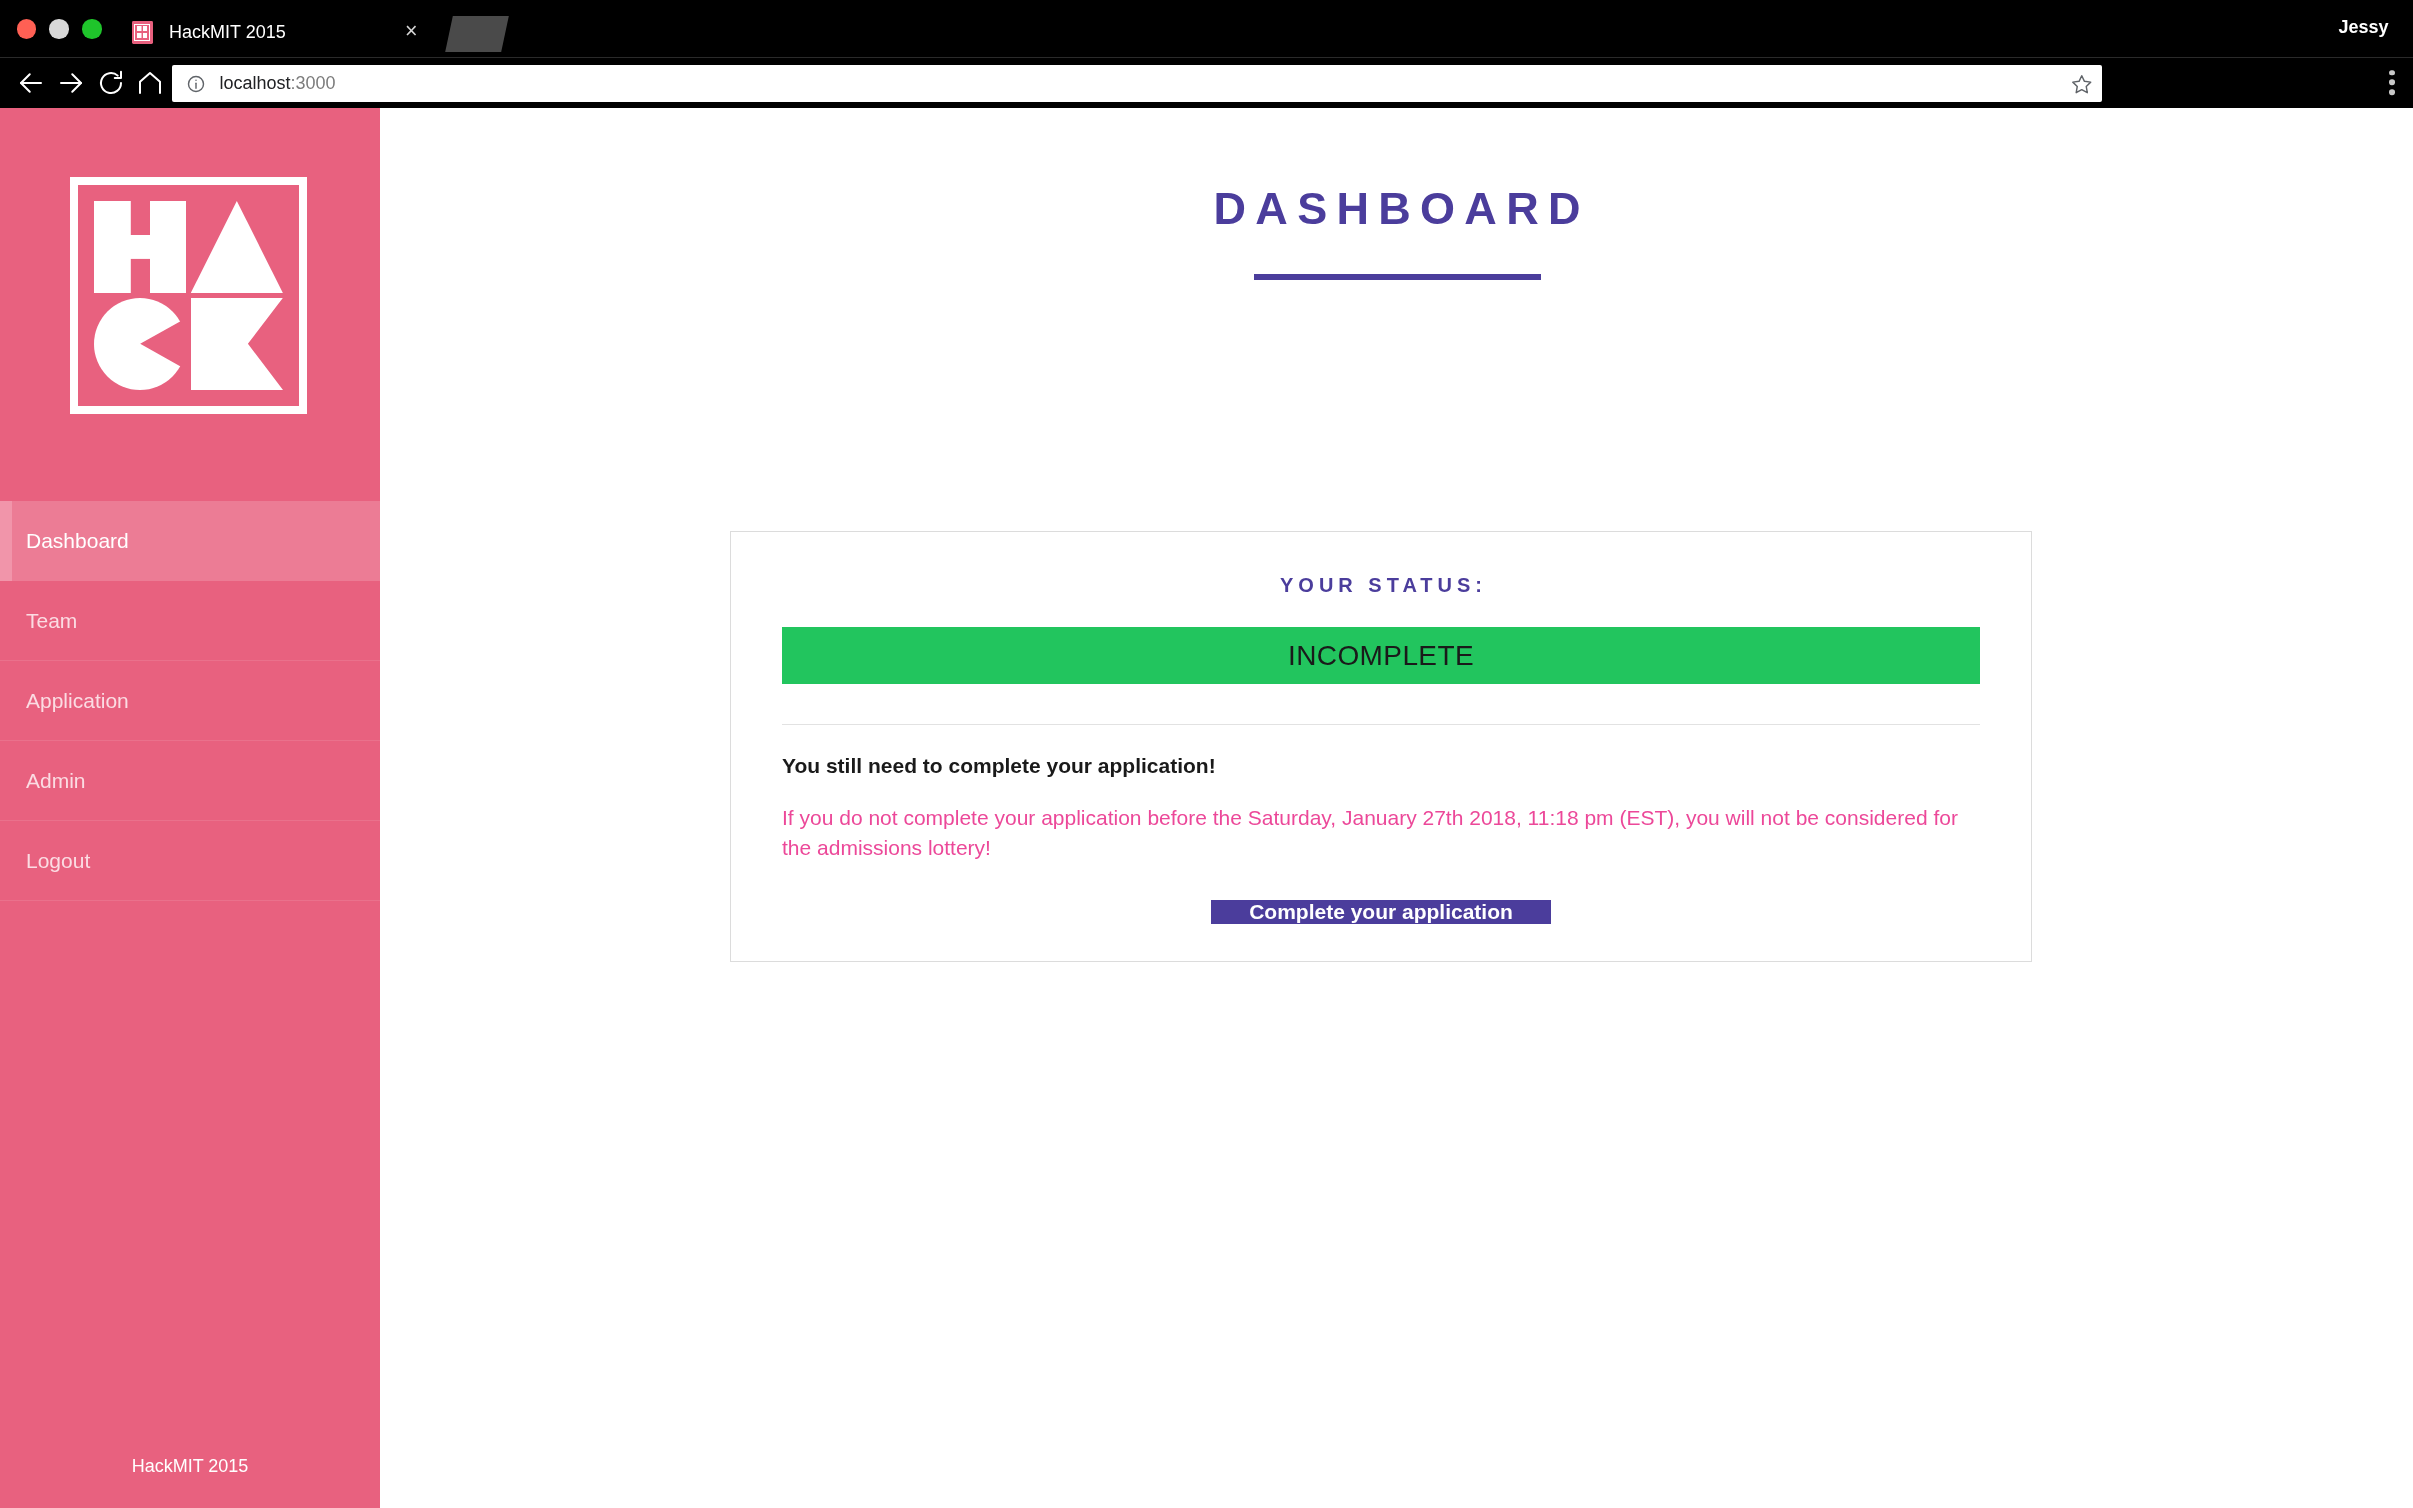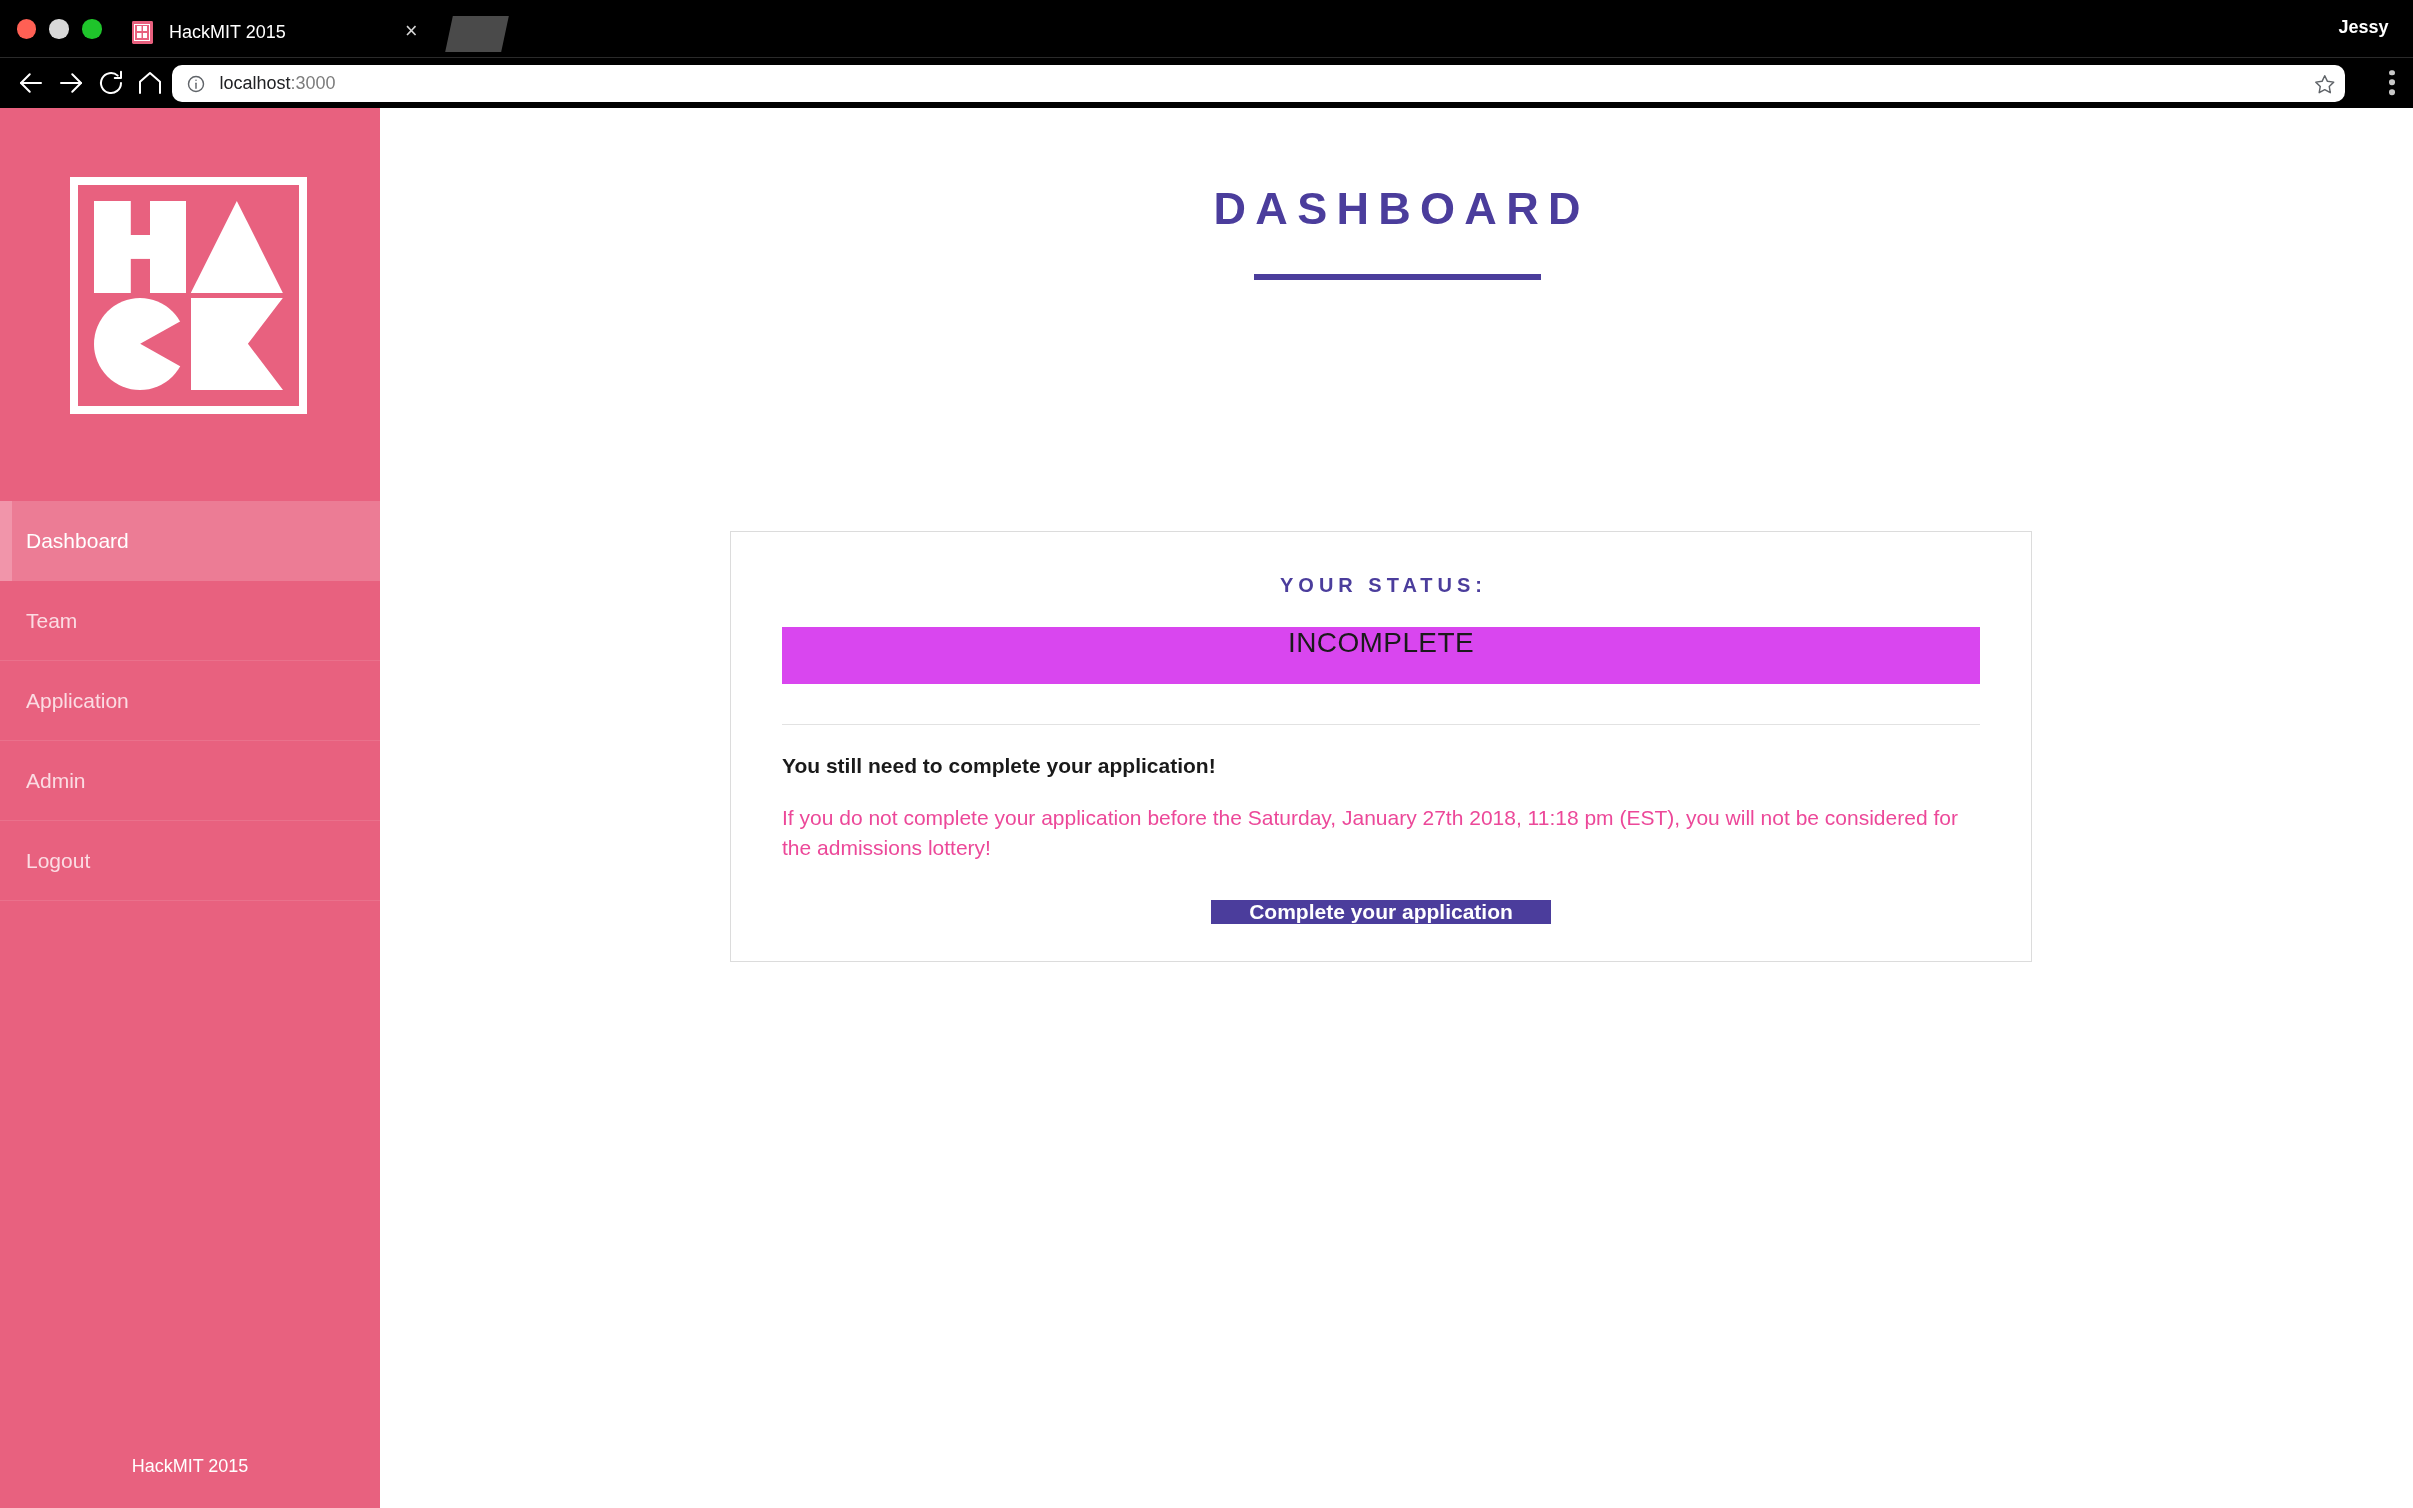--- a/index.html
+++ b/index.html
@@ -120,23 +120,23 @@
   }
   #nav-back-icon    { left: 16px; }
   #nav-forward-icon { left: 56px; }
   #nav-reload-icon  { left: 96px; }
   #nav-home-icon    { left: 135px; }
   .nav-icon svg { width: 100%; height: 100%; display: block; }
 
   #url-bar {
     position: absolute;
     top: 7.2px; left: 172px;
-    width: 2173px; height: 37px;
-    background: #ffffff;
-    border-radius: 10px;
+    width: 1930px; height: 37px;
+    background: #ffffff;
+    border-radius: 2px;
     display: flex;
     align-items: center;
     padding: 0 10px 0 14.4px;
   }
   #site-info-icon {
     width: 20px; height: 20px;
     flex: 0 0 auto;
     color: #5f6368;
   }
   #site-info-icon svg { width: 100%; height: 100%; display: block; }
@@ -300,23 +300,23 @@
     text-align: center;
     color: #4B3D9C;
     font-size: 20px;
     font-weight: bold;
     letter-spacing: 5px;
     text-indent: 5px;
   }
   #status-value-box {
     margin: 30px 51px 0 51px;
     height: 57px;
-    background: #d946ef;
-    display: flex;
-    align-items: flex-start;
+    background: #22c55e;
+    display: flex;
+    align-items: center;
     justify-content: center;
   }
   #status-value-text {
     font-size: 28px;
     color: #1a1a1a;
     font-weight: 300;
     letter-spacing: 0.4px;
   }
   #status-divider {
     margin: 40px 51px 0 51px;

